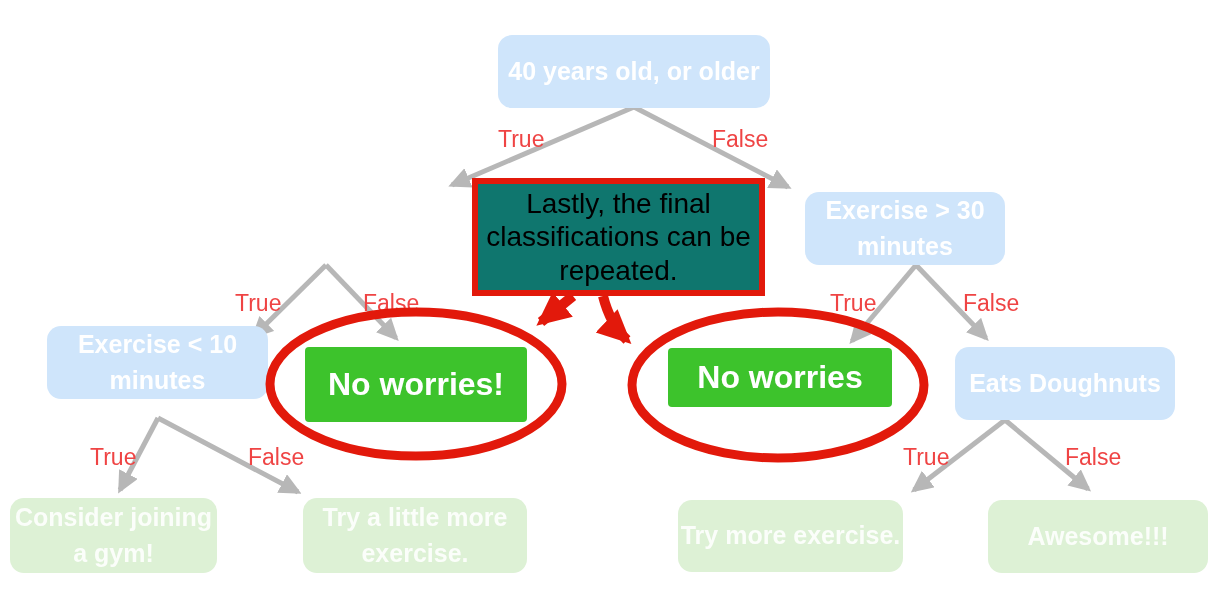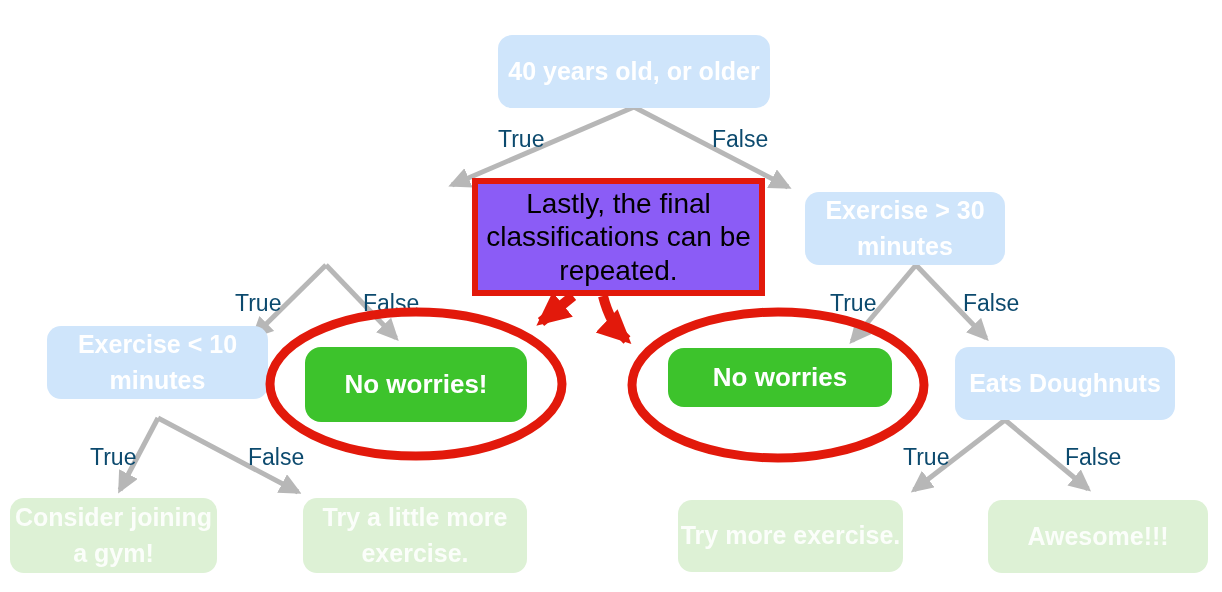--- a/index.html
+++ b/index.html
@@ -9,26 +9,26 @@
   }
   svg.layer{position:absolute;left:0;top:0;width:1222px;height:592px;pointer-events:none;}
   .edges{z-index:1;}
   .annotations{z-index:4;}
   .node{
     position:absolute;display:flex;align-items:center;justify-content:center;
     text-align:center;font-weight:700;border-radius:14px;box-sizing:border-box;z-index:2;
   }
   .blue{background:#cfe5fb;color:#ffffff;font-size:25px;line-height:1.42;}
   .root{white-space:nowrap;}
-  .green{background:#3dc32c;color:#ffffff;font-size:26px;border-radius:16px;}
+  .green{background:#3dc32c;color:#ffffff;font-size:32px;border-radius:4px;}
   .leaf{background:#ddf1d5;color:rgba(255,255,255,0.88);font-size:25px;line-height:1.42;}
-  .elabel{position:absolute;color:#0c4a6e;font-size:23px;z-index:2;}
+  .elabel{position:absolute;color:#ef4444;font-size:23px;z-index:2;}
   .callout{
     position:absolute;left:472px;top:178px;width:293px;height:118px;
-    background:#8b5cf6;border:6px solid #e2190b;box-sizing:border-box;
+    background:#0f766e;border:6px solid #e2190b;box-sizing:border-box;
     display:flex;align-items:center;justify-content:center;text-align:center;
     color:#000000;font-size:28px;line-height:1.18;z-index:3;padding:0 4px;
   }
 </style>
 </head>
 <body>
 
 <div class="stage">
 
   <svg class="layer edges" viewBox="0 0 1222 592">

